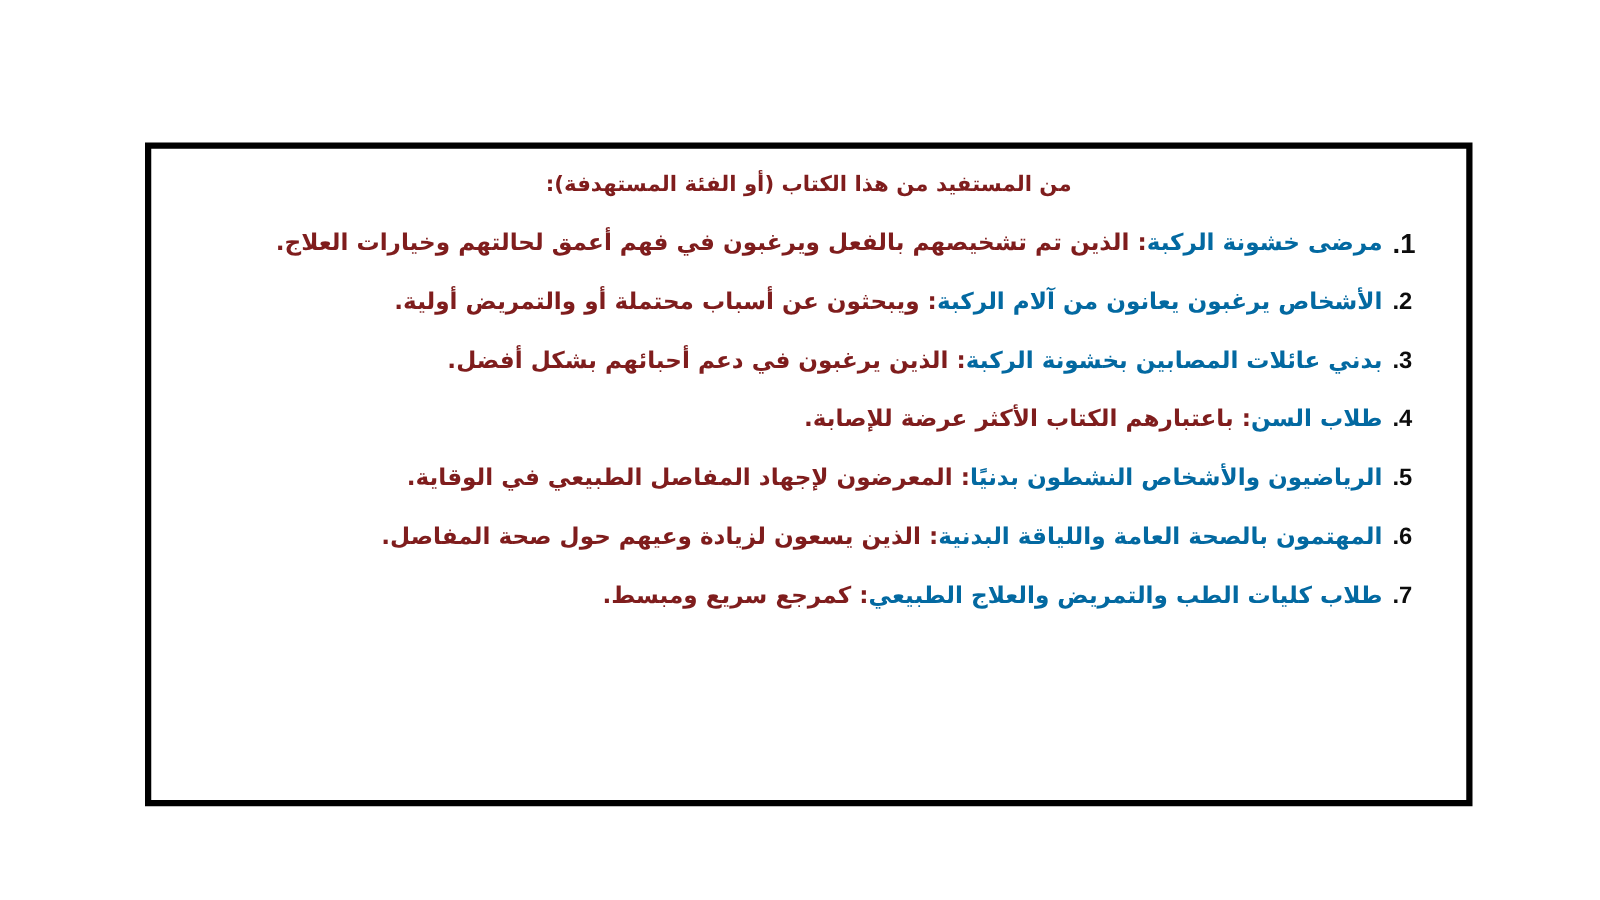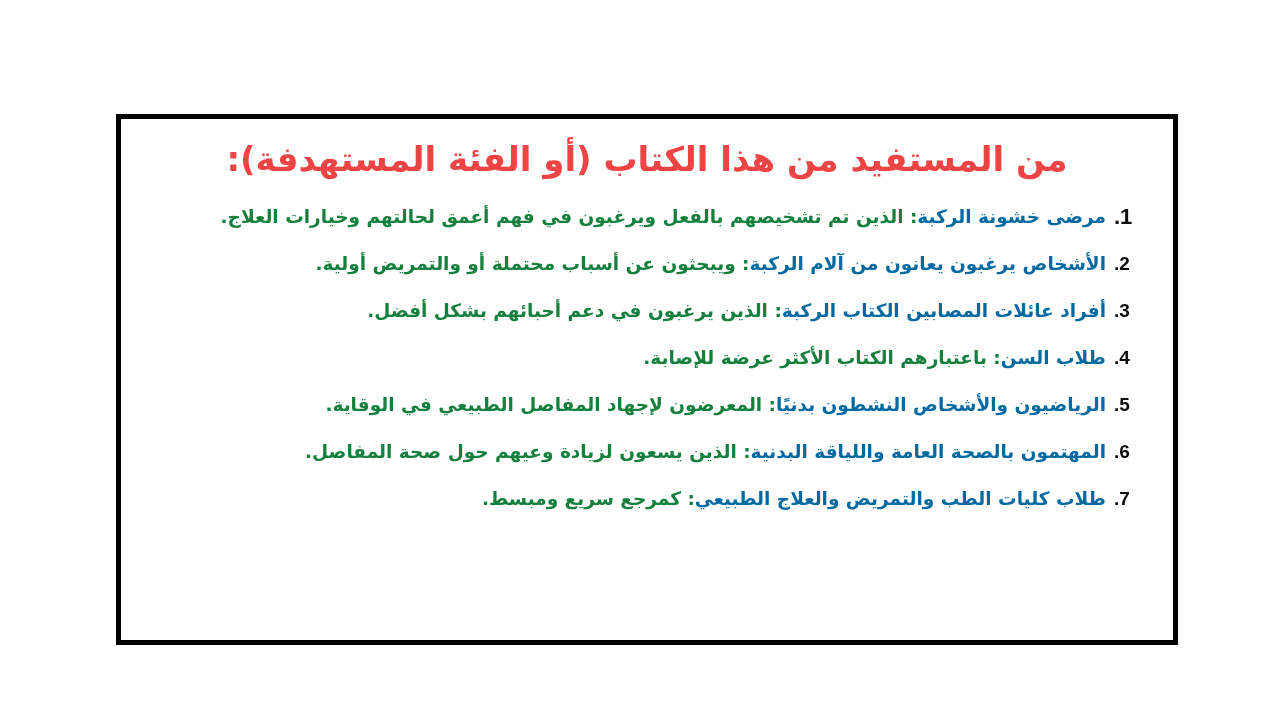--- a/index.html
+++ b/index.html
@@ -40,22 +40,22 @@
     top: 114px;
     width: 1062px;
     height: 531px;
     box-sizing: border-box;
     padding: 24px 30px 20px 30px;
     direction: rtl;
     text-align: right;
   }
 
   .title {
-    color: #ef4444;
-    font-size: 34px;
+    color: #7f1d1d;
+    font-size: 17px;
     font-weight: bold;
     text-align: center;
     line-height: 1.25;
     letter-spacing: 0px;
     margin: 0 0 12px 0;
     white-space: nowrap;
     font-family: "DejaVu Sans", "Liberation Sans", sans-serif;
   }
 
   ol.bullet-list {
@@ -94,21 +94,21 @@
   ol.bullet-list > li:first-child .num {
     font-size: 22px;
   }
 
   .lead {
     color: #0369a1;
     font-weight: bold;
   }
 
   .rest {
-    color: #15803d;
+    color: #7f1d1d;
     font-weight: bold;
   }
 </style>
 </head>
 <body>
 
 <div class="slide">
 
   <div class="frame"></div>
 
@@ -123,21 +123,21 @@
         <span class="lead">مرضى خشونة الركبة</span><span class="rest">: الذين تم تشخيصهم بالفعل ويرغبون في فهم أعمق لحالتهم وخيارات العلاج.</span>
       </li>
 
       <li>
         <span class="num">.2</span>
         <span class="lead">الأشخاص يرغبون يعانون من آلام الركبة</span><span class="rest">: ويبحثون عن أسباب محتملة أو والتمريض أولية.</span>
       </li>
 
       <li>
         <span class="num">.3</span>
-        <span class="lead">أفراد عائلات المصابين الكتاب الركبة</span><span class="rest">: الذين يرغبون في دعم أحبائهم بشكل أفضل.</span>
+        <span class="lead">بدني عائلات المصابين بخشونة الركبة</span><span class="rest">: الذين يرغبون في دعم أحبائهم بشكل أفضل.</span>
       </li>
 
       <li>
         <span class="num">.4</span>
         <span class="lead">طلاب السن</span><span class="rest">: باعتبارهم الكتاب الأكثر عرضة للإصابة.</span>
       </li>
 
       <li>
         <span class="num">.5</span>
         <span class="lead">الرياضيون والأشخاص النشطون بدنيًا</span><span class="rest">: المعرضون لإجهاد المفاصل الطبيعي في الوقاية.</span>

